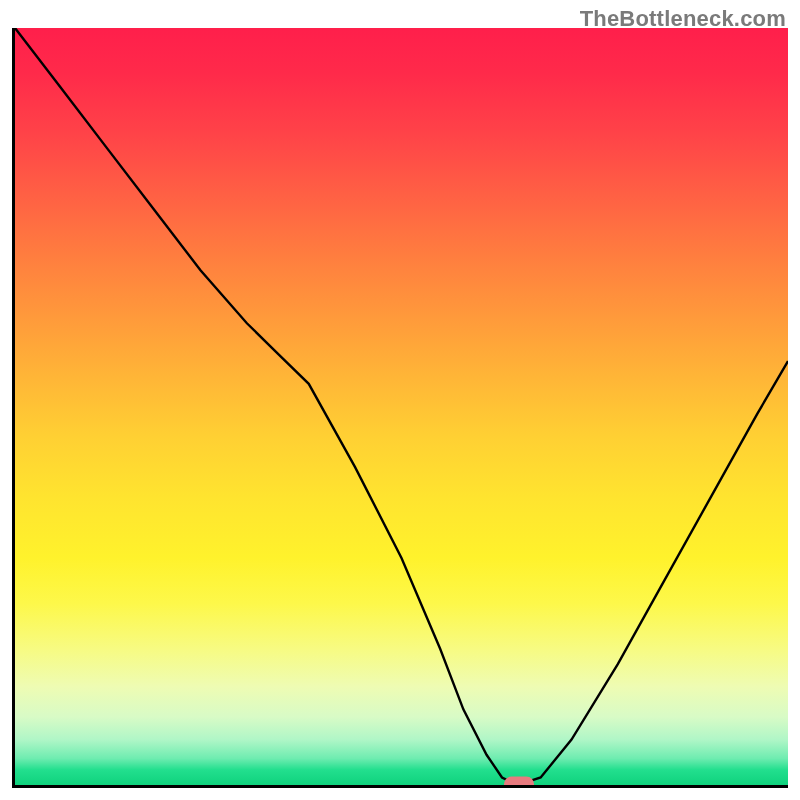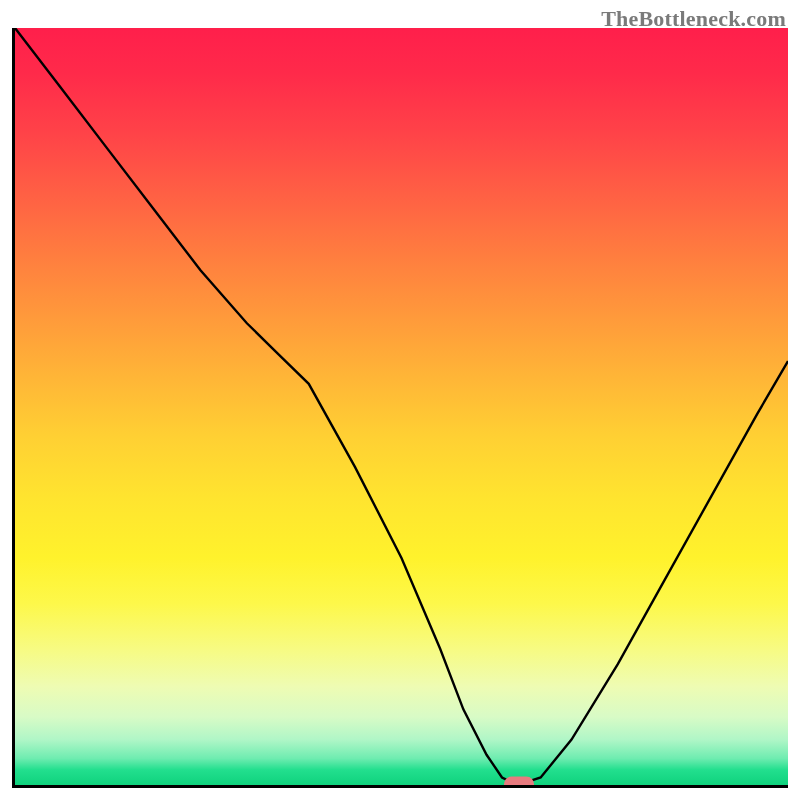--- a/index.html
+++ b/index.html
@@ -7,21 +7,20 @@
     padding: 0;
     width: 800px;
     height: 800px;
     background: #ffffff;
     font-family: Arial, Helvetica, sans-serif;
   }
   .container {
     position: relative;
     width: 800px;
     height: 563px;
-    font-family: Liberation Serif, serif;
   }
   .watermark {
     position: absolute;
     top: 6px;
     right: 14px;
     font-size: 22px;
     font-weight: 600;
     color: #7a7a7a;
     letter-spacing: 0.2px;
     z-index: 10;

